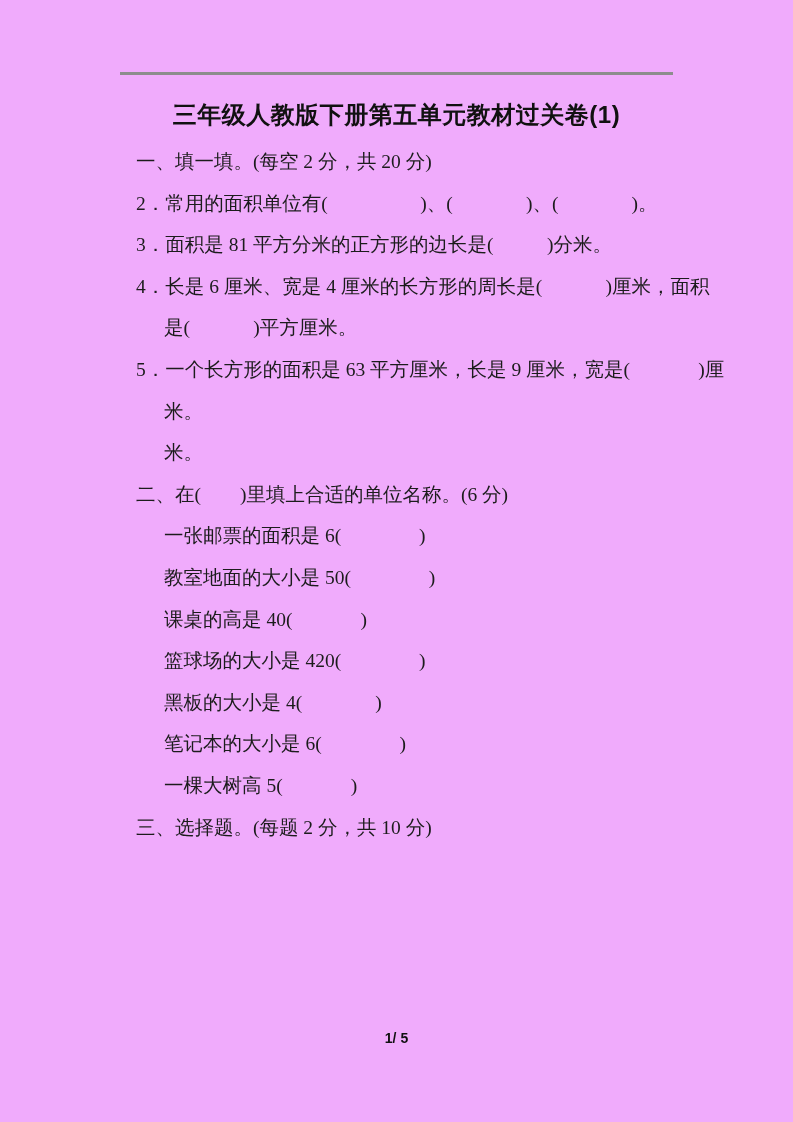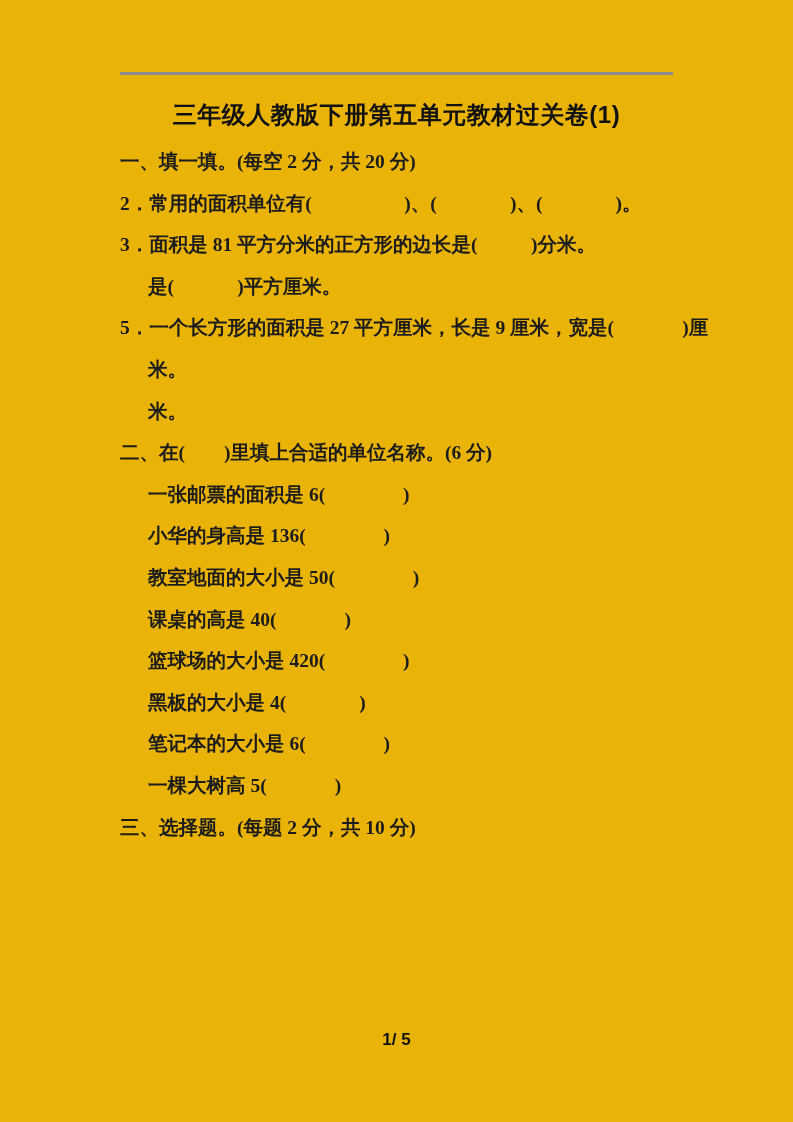--- a/index.html
+++ b/index.html
@@ -33,62 +33,61 @@
     text-align: center;
     font-family: "Liberation Sans", "DejaVu Sans", sans-serif;
     font-weight: 900;
     font-size: 24px;
     letter-spacing: 0.5px;
     color: #111111;
   }
   .content {
     position: absolute;
     top: 141px;
-    left: 120px;
+    left: 136px;
     width: 560px;
-    font-weight: bold;
   }
   .line {
     height: 41.6px;
     line-height: 41.6px;
     font-size: 19.5px;
     white-space: pre;
   }
   .indent {
     padding-left: 28px;
   }
   .page-number {
     position: absolute;
     top: 1030px;
     left: 0;
     width: 793px;
     text-align: center;
     font-family: "Liberation Sans", "DejaVu Sans", sans-serif;
     font-weight: bold;
-    font-size: 17px;
+    font-size: 14px;
     color: #111111;
   }
 </style>
 </head>
 <body>
 
-<div class="page" style="background: #eab308; color: rgb(28, 28, 28);">
+<div class="page" style="background: #f0abfc; color: rgb(28, 28, 28);">
   <div class="rule" style="background: rgb(141, 141, 141);"></div>
   <h1 class="title">三年级人教版下册第五单元教材过关卷(1)</h1>
   <div class="content">
       <div class="line">一、填一填。(每空 2 分，共 20 分)</div>
       <div class="line">2．常用的面积单位有(                   )、(               )、(               )。</div>
       <div class="line">3．面积是 81 平方分米的正方形的边长是(           )分米。</div>
+      <div class="line">4．长是 6 厘米、宽是 4 厘米的长方形的周长是(             )厘米，面积</div>
       <div class="line indent">是(             )平方厘米。</div>
-      <div class="line">5．一个长方形的面积是 27 平方厘米，长是 9 厘米，宽是(              )厘</div>
+      <div class="line">5．一个长方形的面积是 63 平方厘米，长是 9 厘米，宽是(              )厘</div>
       <div class="line indent">米。</div>
       <div class="line indent">米。</div>
       <div class="line">二、在(        )里填上合适的单位名称。(6 分)</div>
       <div class="line indent">一张邮票的面积是 6(                )</div>
-      <div class="line indent">小华的身高是 136(                )</div>
       <div class="line indent">教室地面的大小是 50(                )</div>
       <div class="line indent">课桌的高是 40(              )</div>
       <div class="line indent">篮球场的大小是 420(                )</div>
       <div class="line indent">黑板的大小是 4(               )</div>
       <div class="line indent">笔记本的大小是 6(                )</div>
       <div class="line indent">一棵大树高 5(              )</div>
       <div class="line">三、选择题。(每题 2 分，共 10 分)</div>
     </div>
   <div class="page-number">1/ 5</div>
 </div>

